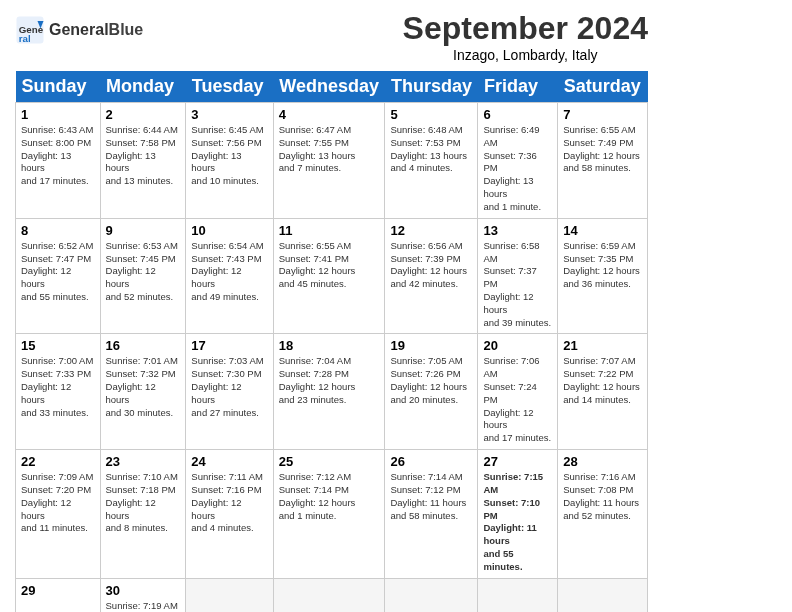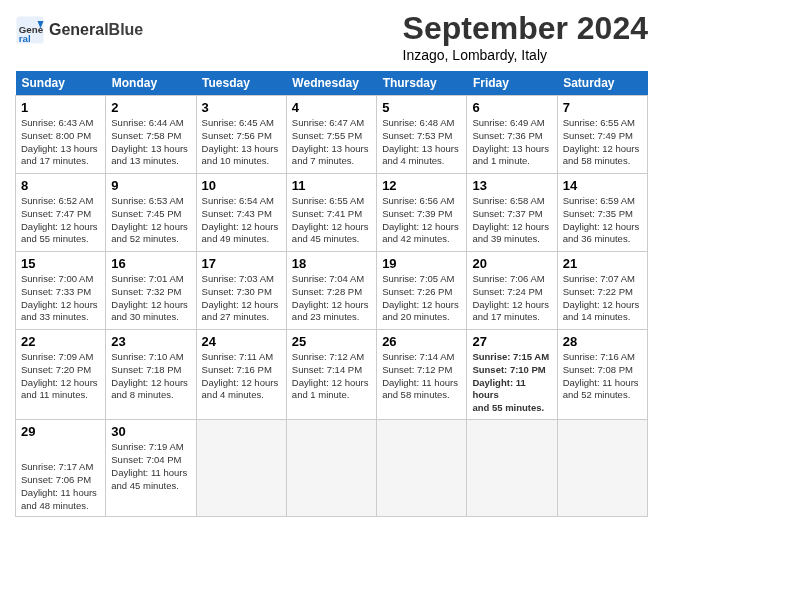--- a/index.html
+++ b/index.html
@@ -24,42 +24,42 @@
       display: flex;
       align-items: center;
       margin-top: 5px;
     }
     .logo-icon {
       width: 30px;
       height: 30px;
       margin-right: 4px;
     }
     .title-block {
-      text-align: left;
+      text-align: center;
     }
     .month-title {
       font-size: 32px;
       font-weight: bold;
       color: #333;
     }
     .location {
       font-size: 14px;
       color: #000000;
     }
     table {
       width: 100%;
       border-collapse: collapse;
       font-size: 10.5px;
     }
     th {
       background-color: #1a6fc4;
       color: #fff;
       text-align: left;
       padding: 5px 6px;
-      font-size: 12px;
+      font-size: 18px;
       font-weight: bold;
     }
     td {
       border: 1px solid #ccc;
       vertical-align: top;
       padding: 4px 5px;
       width: 14.28%;
       height: 78px;
       background: #fff;
     }

